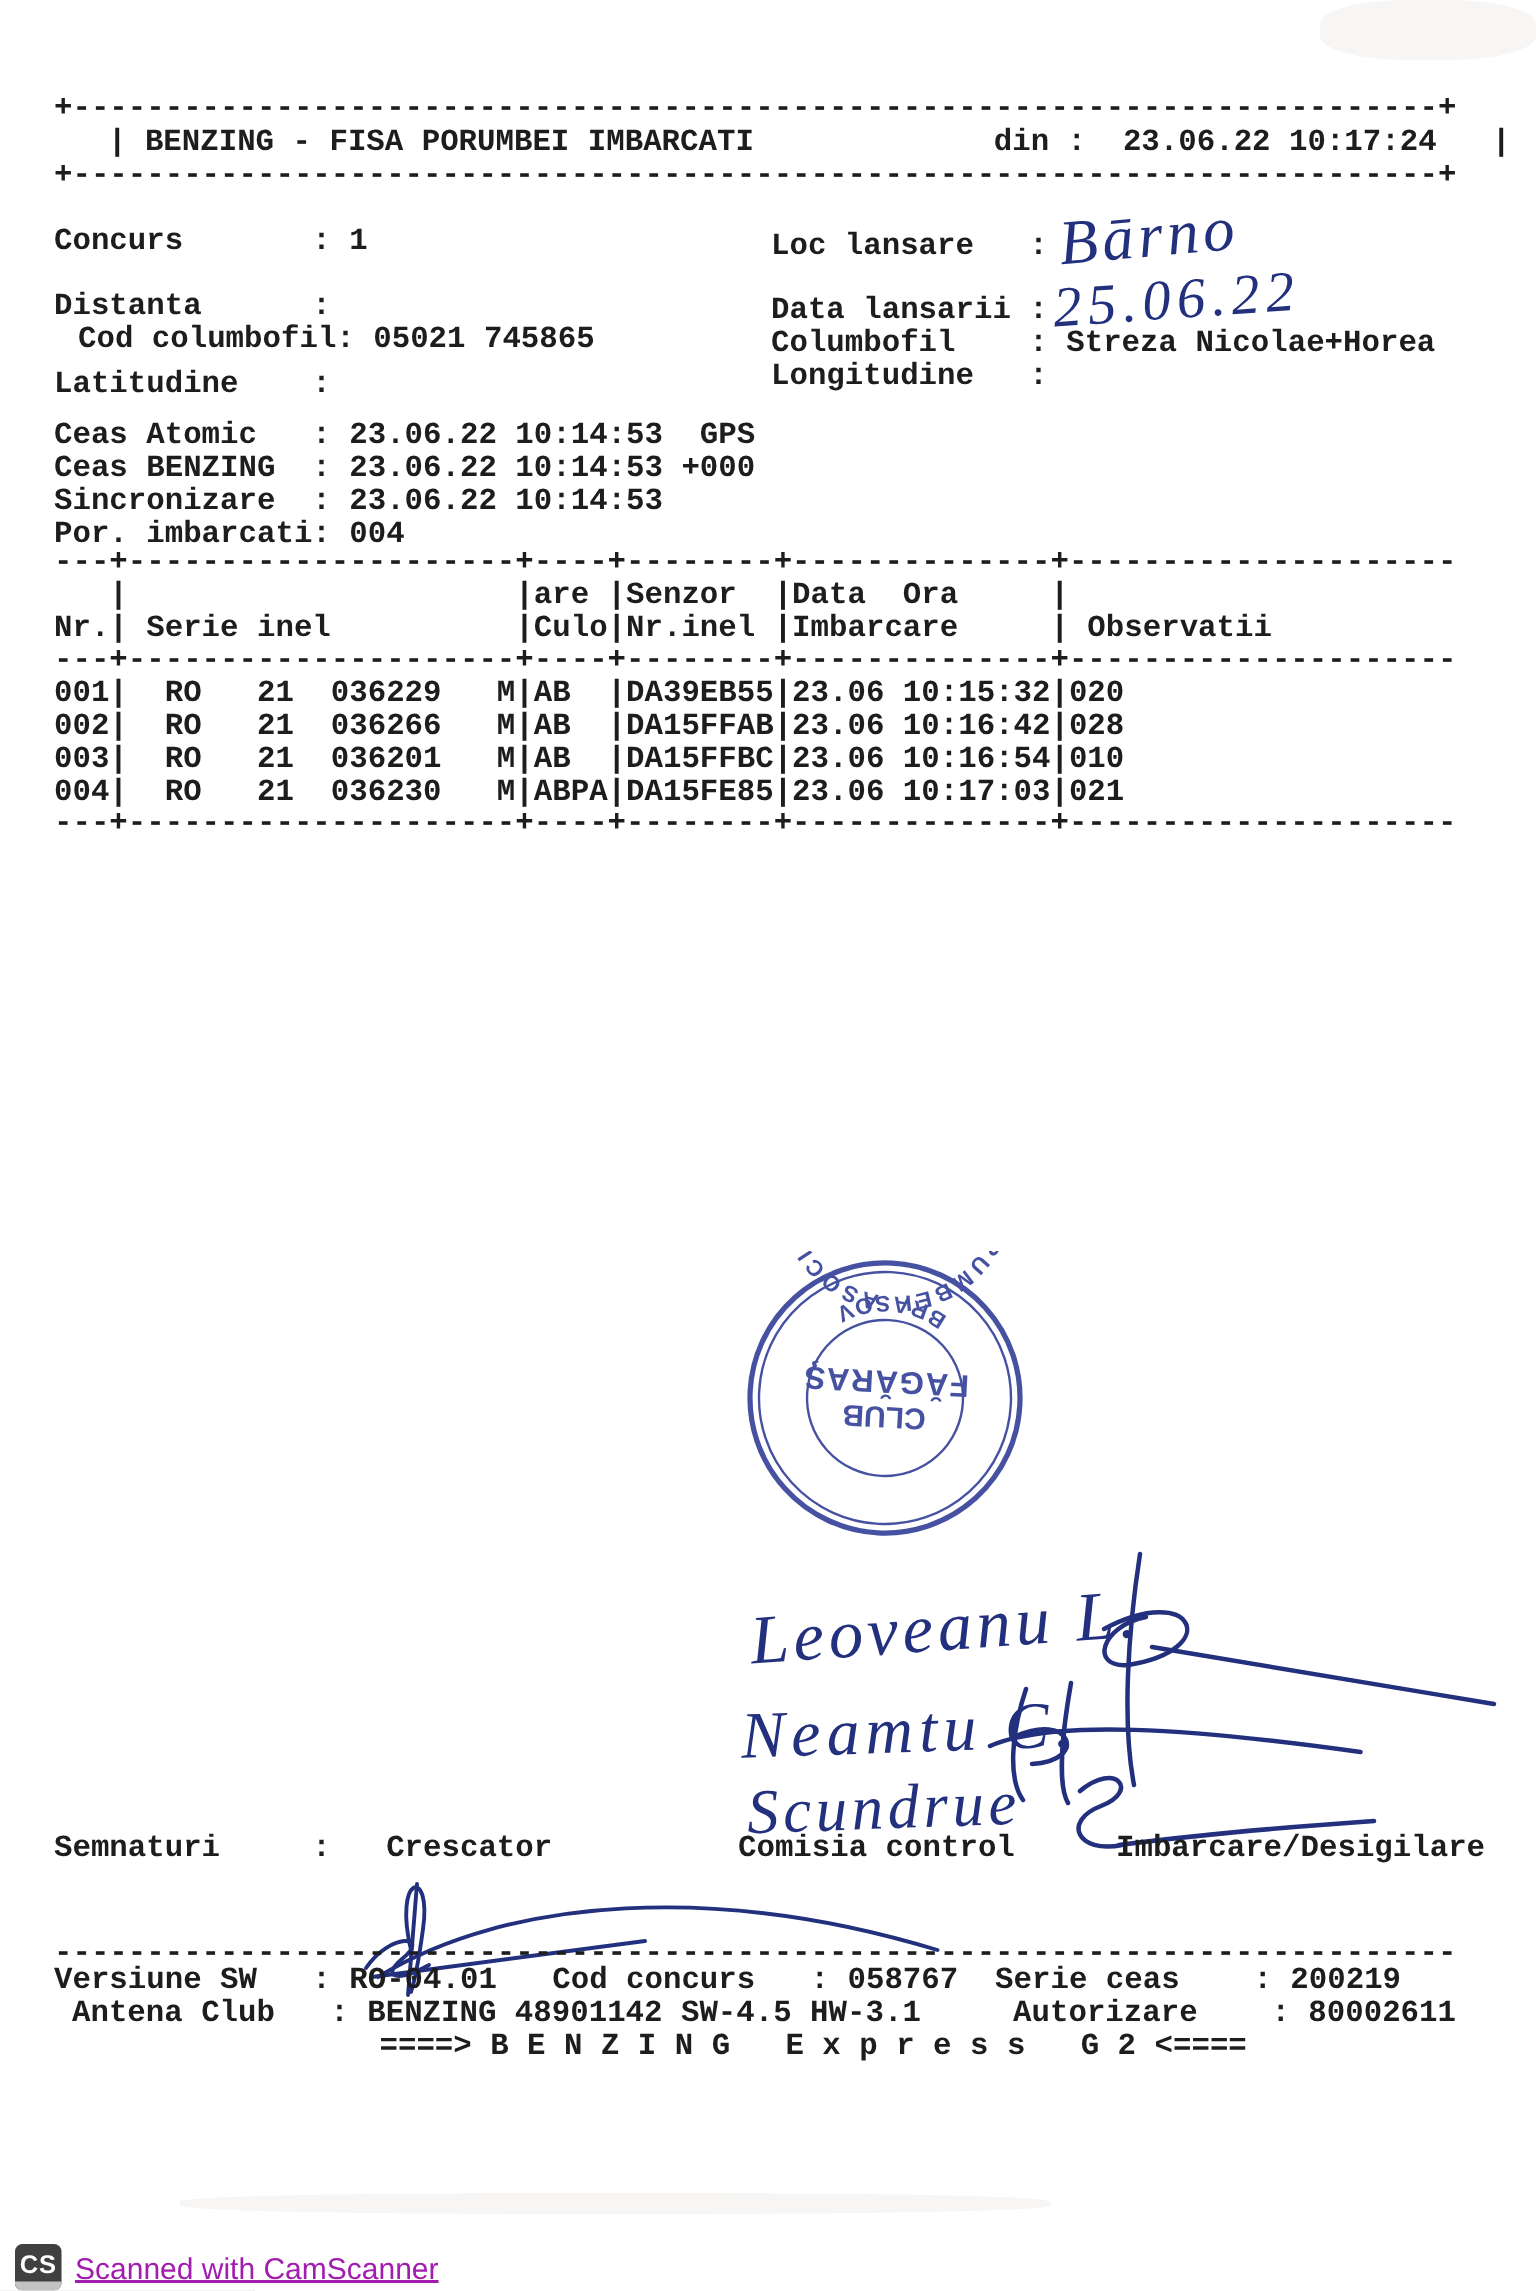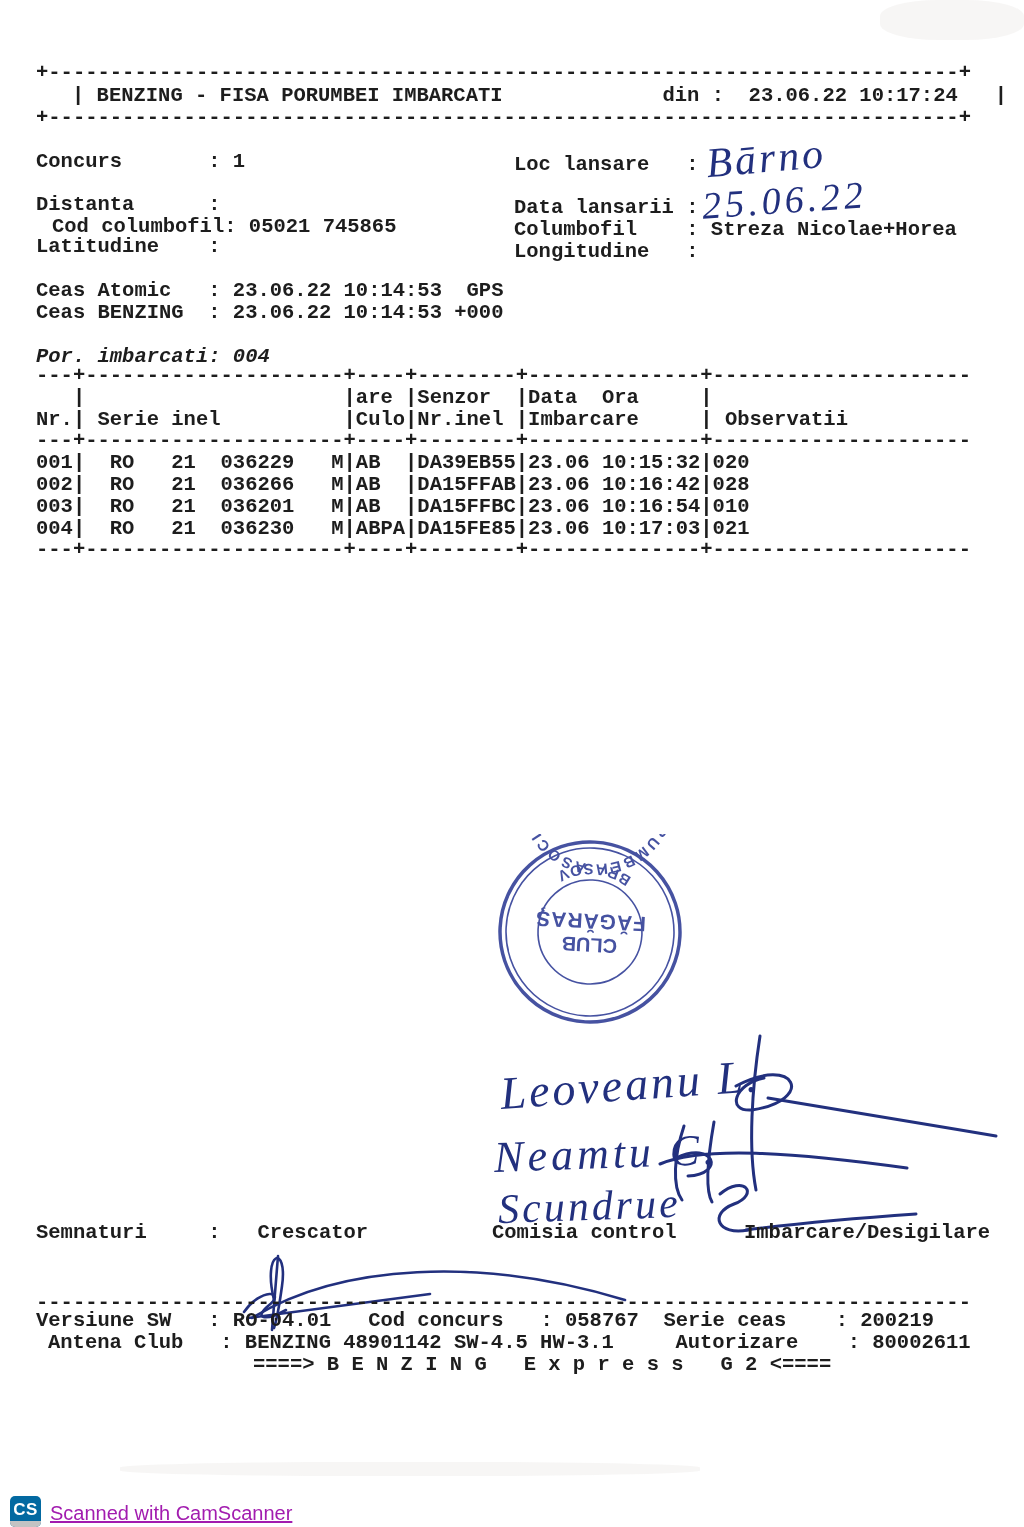--- a/index.html
+++ b/index.html
@@ -6,21 +6,21 @@
   .page{position:relative;width:1024px;height:1527px;background:#ffffff;overflow:hidden;
         font-family:"Liberation Mono",monospace;}
   .mono{position:absolute;white-space:pre;font:700 20.5px/22px "Liberation Mono",monospace;
         color:#1d1d1d;letter-spacing:0;}
   .tline{white-space:pre;font:700 20.5px/21.8px "Liberation Mono",monospace;color:#1d1d1d;}
   #table-block{position:absolute;left:36px;top:365px;}
   .hw{position:absolute;font-family:"Liberation Serif",serif;font-style:italic;
       color:#22307e;white-space:pre;}
   .flourish{position:absolute;}
   .smudge{position:absolute;background:#f1efec;opacity:.55;border-radius:40%;}
-  .cs-badge{position:absolute;left:10px;top:1496px;width:31px;height:31px;background:#0369a1;
+  .cs-badge{position:absolute;left:10px;top:1496px;width:31px;height:31px;background:#404040;
             border-radius:5px;}
   .cs-badge span{position:absolute;left:0;top:1px;width:100%;text-align:center;
             font:700 17px/25px "Liberation Sans",sans-serif;color:#ffffff;letter-spacing:.5px;}
   .cs-badge .tab{position:absolute;left:0;bottom:0;width:100%;height:6px;background:#c3c3c3;
             border-radius:0 0 5px 5px;}
   .cs-text{position:absolute;left:50px;top:1501px;font:400 20px/24px "Liberation Sans",sans-serif;
             color:#a21caf;text-decoration:underline;}
   svg text{font-family:"Liberation Sans",sans-serif;}
 </style>
 </head>
@@ -31,33 +31,34 @@
   <div class="smudge" style="left:880px;top:0;width:144px;height:40px;"></div>
   <div class="smudge" style="left:120px;top:1462px;width:580px;height:14px;"></div>
 
   <div class="mono" style="left:36px;top:62px;">+--------------------------------------------------------------------------+</div>
   <div class="mono" style="left:36px;top:85px;margin-left:36px;">| BENZING - FISA PORUMBEI IMBARCATI             din :  23.06.22 10:17:24   |</div>
   <div class="mono" style="left:36px;top:107px;">+--------------------------------------------------------------------------+</div>
 
   <div class="mono" style="left:36px;top:151px;">Concurs       : 1</div>
   <div class="mono" style="left:36px;top:194px;">Distanta      :</div>
   <div class="mono" style="left:36px;top:216px;margin-left:16px;">Cod columbofil: 05021 745865</div>
-  <div class="mono" style="left:36px;top:236px;">Latitudine    :</div>
+  <div class="mono" style="left:36px;top:246px;">Latitudine    :</div>
 
   <div class="mono" style="left:514px;top:154px;">Loc lansare   :</div>
   <div class="mono" style="left:514px;top:197px;text-align:center;">Data lansarii :</div>
   <div class="mono" style="left:514px;top:219px;">Columbofil    : Streza Nicolae+Horea</div>
   <div class="mono" style="left:514px;top:241px;">Longitudine   :</div>
 
   <span class="hw" style="left:706px;top:134px;font-size:42px;letter-spacing:3px;transform:rotate(-5deg);">Bārno</span>
   <span class="hw" style="left:702px;top:178px;font-size:38px;letter-spacing:4px;transform:rotate(-4deg);">25.06.22</span>
 
   <div class="mono" style="left:36px;top:280px;">Ceas Atomic   : 23.06.22 10:14:53  GPS</div>
   <div class="mono" style="left:36px;top:302px;">Ceas BENZING  : 23.06.22 10:14:53 +000</div>
-  <div class="mono" style="left:36px;top:346px;font-style:italic;">Por. imbarcati: 004</div>
+  <div class="mono" style="left:36px;top:324px;">Sincronizare  : 23.06.22 10:14:53</div>
+  <div class="mono" style="left:36px;top:346px;">Por. imbarcati: 004</div>
 
   <div id="table-block">
       <div class="tline">---+---------------------+----+--------+--------------+---------------------</div>
       <div class="tline">   |                     |are |Senzor  |Data  Ora     |</div>
       <div class="tline">Nr.| Serie inel          |Culo|Nr.inel |Imbarcare     | Observatii</div>
       <div class="tline">---+---------------------+----+--------+--------------+---------------------</div>
       <div class="tline">001|  RO   21  036229   M|AB  |DA39EB55|23.06 10:15:32|020</div>
       <div class="tline">002|  RO   21  036266   M|AB  |DA15FFAB|23.06 10:16:42|028</div>
       <div class="tline">003|  RO   21  036201   M|AB  |DA15FFBC|23.06 10:16:54|010</div>
       <div class="tline">004|  RO   21  036230   M|ABPA|DA15FE85|23.06 10:17:03|021</div>

